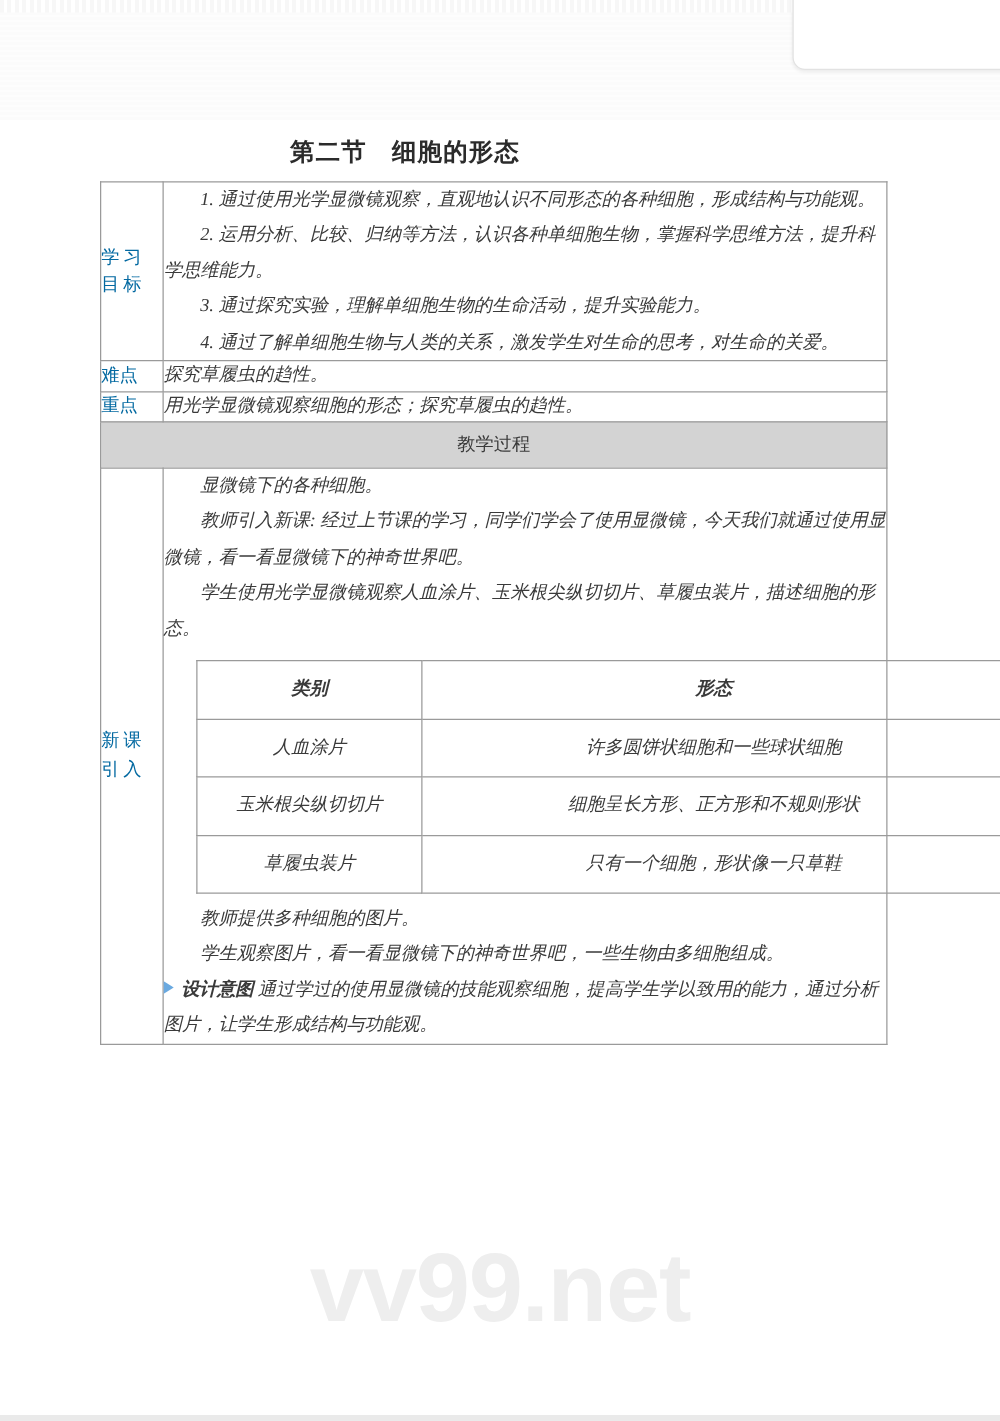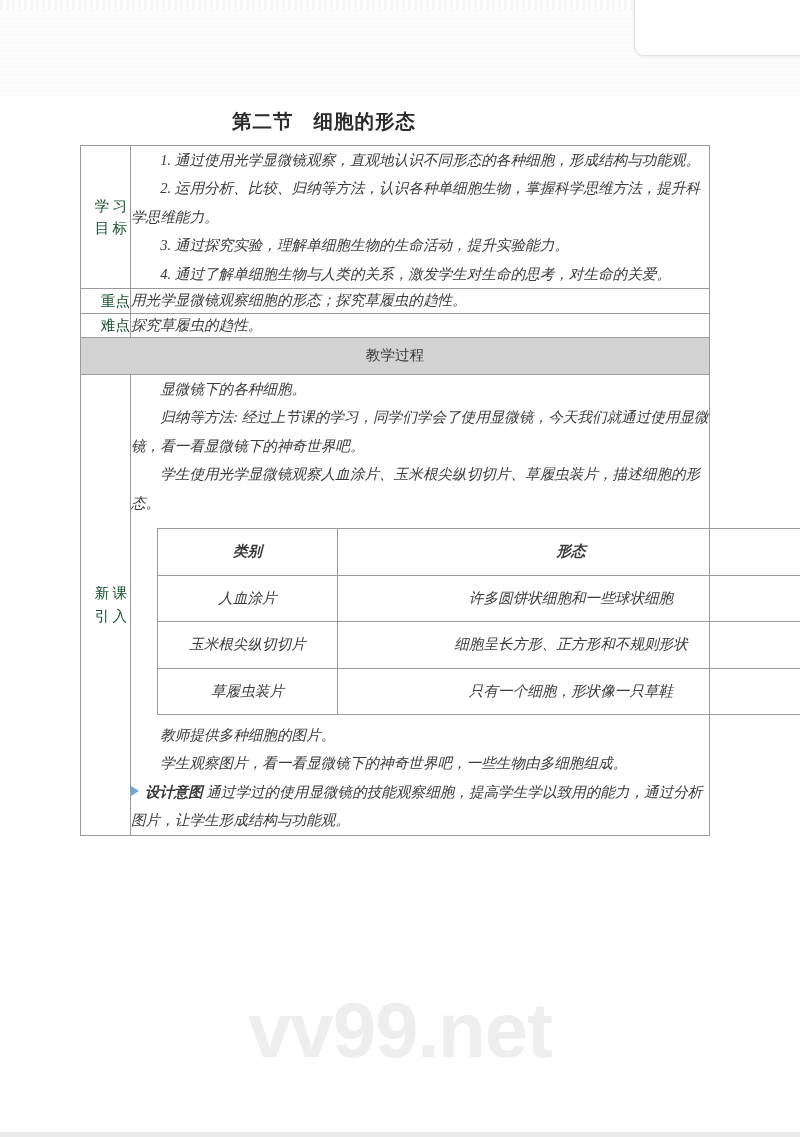--- a/index.html
+++ b/index.html
@@ -92,23 +92,23 @@
     font-size: 14.6px;
   }
   .lesson-table td {
     border: 1px solid #9a9a9a;
     vertical-align: middle;
     padding: 0;
   }
   .col-label { width: 50px; }
 
   .label-cell {
-    text-align: right;
+    text-align: left;
     line-height: 1.55;
-    color: #14532d;
+    color: #0369a1;
     padding: 2px 2px;
   }
   .label-cell .lbl-line { display: block; letter-spacing: 3px; }
 
   .body-cell {
     padding: 7px 9px 7px 11px;
     line-height: 1.95;
     color: #3a3a3a;
     font-style: italic;
   }
@@ -205,41 +205,41 @@
         </td>
         <td class="body-cell">
           <p>1. 通过使用光学显微镜观察，直观地认识不同形态的各种细胞，形成结构与功能观。</p>
           <p>2. 运用分析、比较、归纳等方法，认识各种单细胞生物，掌握科学思维方法，提升科学思维能力。</p>
           <p>3. 通过探究实验，理解单细胞生物的生命活动，提升实验能力。</p>
           <p>4. 通过了解单细胞生物与人类的关系，激发学生对生命的思考，对生命的关爱。</p>
         </td>
       </tr>
 
       <tr>
+        <td class="label-cell">难点</td>
+        <td class="body-cell single-line-cell">探究草履虫的趋性。</td>
+      </tr>
+
+      <tr>
         <td class="label-cell">重点</td>
         <td class="body-cell single-line-cell">用光学显微镜观察细胞的形态；探究草履虫的趋性。</td>
-      </tr>
-
-      <tr>
-        <td class="label-cell">难点</td>
-        <td class="body-cell single-line-cell">探究草履虫的趋性。</td>
       </tr>
 
       <tr class="section-banner">
         <td colspan="2">教学过程</td>
       </tr>
 
       <tr>
         <td class="label-cell">
           <span class="lbl-line">新课</span>
           <span class="lbl-line">引入</span>
         </td>
         <td class="body-cell">
           <p>显微镜下的各种细胞。</p>
-          <p>归纳等方法: 经过上节课的学习，同学们学会了使用显微镜，今天我们就通过使用显微镜，看一看显微镜下的神奇世界吧。</p>
+          <p>教师引入新课: 经过上节课的学习，同学们学会了使用显微镜，今天我们就通过使用显微镜，看一看显微镜下的神奇世界吧。</p>
           <p>学生使用光学显微镜观察人血涂片、玉米根尖纵切切片、草履虫装片，描述细胞的形态。</p>
 
           <table class="obs-table">
             <colgroup>
               <col class="obs-col-type">
               <col>
             </colgroup>
             <thead>
               <tr>
                 <th>类别</th>

